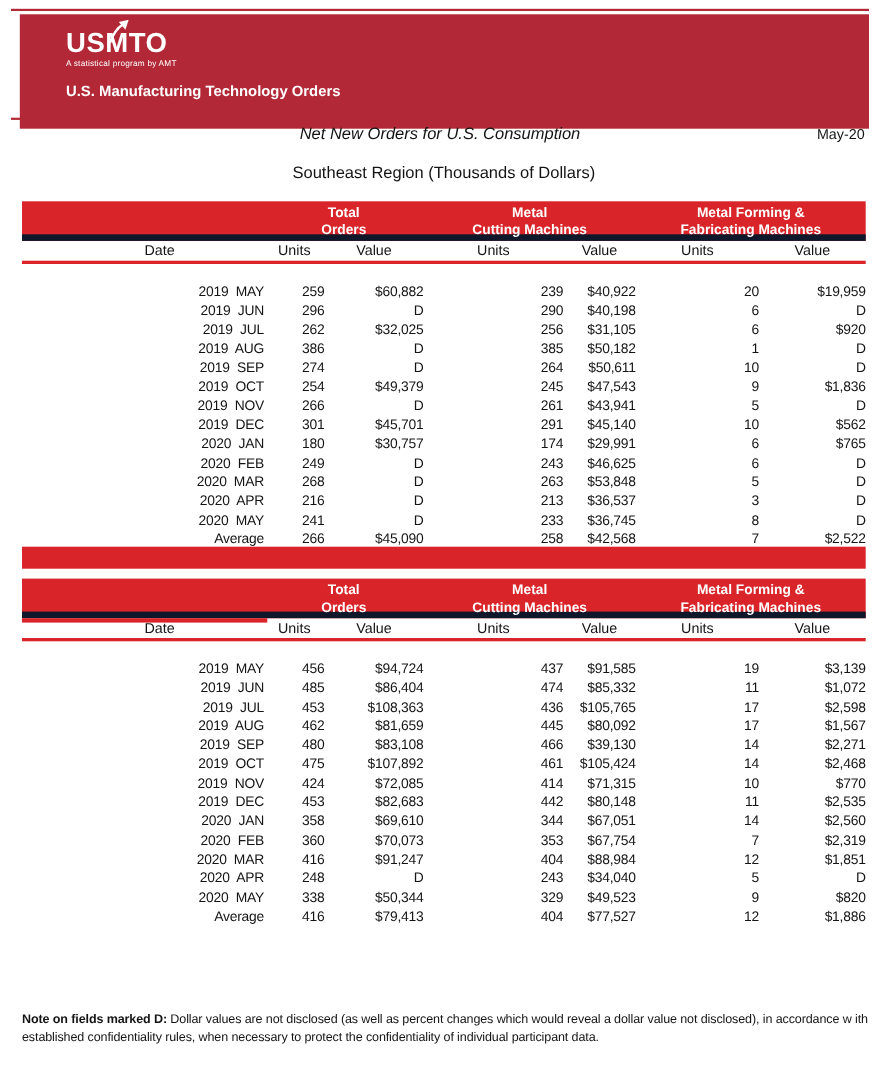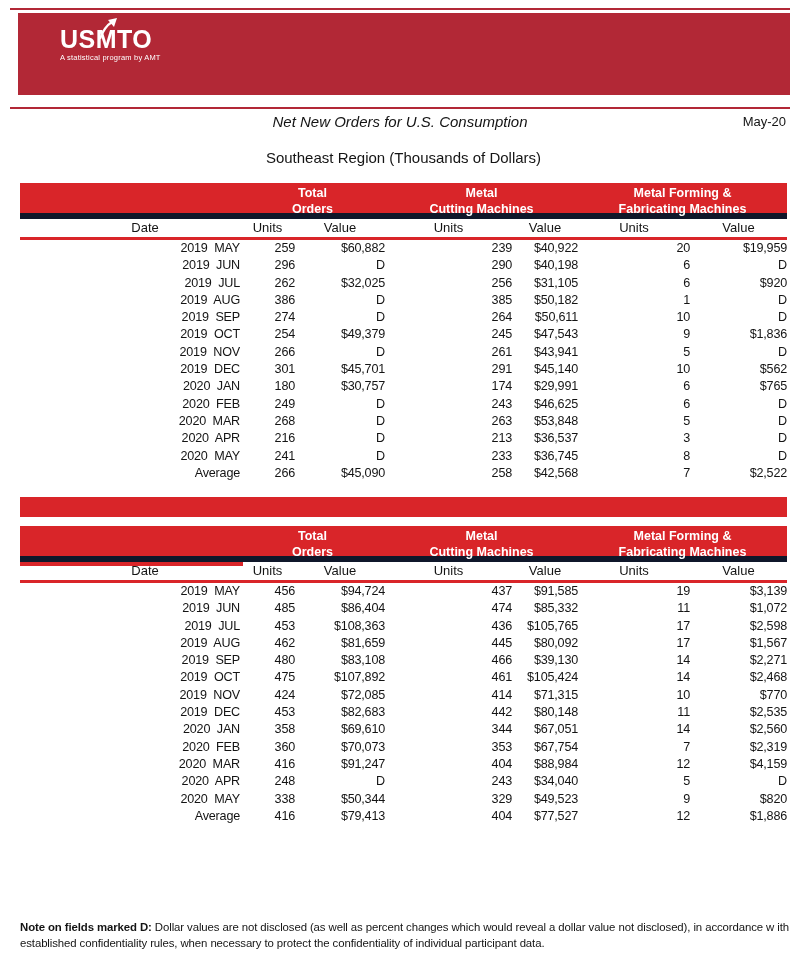--- a/index.html
+++ b/index.html
@@ -7,21 +7,21 @@
   body {
     width: 800px; height: 971px; position: relative; overflow: hidden;
     font-family: "Liberation Sans", sans-serif; color: #141414;
   }
 
   
   .top-rule { position:absolute; top:8px; left:10px; width:780px; height:2px; background:var(--rule-red,#B22836); }
   .banner-rule { position:absolute; top:107px; left:10px; width:780px; height:2px; background:var(--rule-red,#B22836); }
 
   
-  .banner { position:absolute; top:13px; left:18px; width:772px; height:82px; background:var(--banner-red,#B22836); }
+  .banner { position:absolute; top:13px; left:18px; width:772px; height:104px; background:var(--banner-red,#B22836); }
   .logo { position:absolute; left:42px; top:13px; color:#fff; }
   .logo-text { display:block; font-size:25px; font-weight:bold; letter-spacing:0.5px; line-height:26px; }
   .logo-arrow { position:absolute; left:36px; top:-8px; }
   .logo-tagline { font-size:7.5px; letter-spacing:0.2px; margin-top:1px; }
   .banner-subtitle { position:absolute; left:42px; top:62px; color:#fff; font-weight:bold; font-size:13.5px; }
 
   
   .title-row { position:absolute; top:113px; left:0; width:800px; height:20px; }
   .report-title { text-align:center; font-style:italic; font-size:15px; }
   .report-period { position:absolute; right:14px; top:1px; font-size:13px; }
@@ -43,21 +43,21 @@
   .band-notch { position:absolute; left:0; top:36px; width:223px; height:4px; background:var(--band-red,#D92529); }
 
   .header-row {
     display:grid; grid-template-columns:220px 55px 90px 127px 66px 112px 97px;
     height:21px; font-size:13px; border-bottom:3px solid var(--band-red,#D92529);
   }
   .header-row > div { line-height:17px;text-align:center; }
   .h-date { text-align:center; padding-left:30px; }
   .h-num { text-align:right; }
 
-  .tbody { padding-top:0; }
+  .tbody { padding-top:17px; }
   .trow { display:grid; grid-template-columns:220px 55px 90px 127px 66px 112px 97px; height:17.3px; font-size:12.6px; letter-spacing:-0.2px; }
   .trow > div { line-height:17.3px; text-align:right; }
   .trow .date-cell { white-space:pre; }
 
   .separator { position:absolute; top:497px; left:20px; width:767px; height:20px; background:var(--band-red,#D92529); }
 
   .note { position:absolute; top:920px; left:20px; width:778px; font-size:11.4px; line-height:15.5px; letter-spacing:-0.1px; }
   .note-bold { font-weight:bold; }
 </style>
 </head>
@@ -67,20 +67,21 @@
 
 <header class="banner">
   <div class="logo">
     <span class="logo-text">USMTO</span>
     <svg class="logo-arrow" width="26" height="22" viewBox="0 0 26 22">
       <path d="M4 21 C7 12, 11 7, 16 4" stroke="#ffffff" stroke-width="2.2" fill="none"></path>
       <path d="M12 2 L21 0 L18 9 Z" fill="#ffffff"></path>
     </svg>
     <div class="logo-tagline">A statistical program by AMT</div>
   </div>
+  <div class="banner-subtitle">U.S. Manufacturing Technology Orders</div>
 </header>
 
 <div class="banner-rule"></div>
 
 <div class="title-row">
   <div class="report-title">Net New Orders for U.S. Consumption</div>
   <div class="report-period">May-20</div>
 </div>
 
 <section class="region" id="region-0">
@@ -358,21 +359,21 @@
         <div>7</div>
         <div>$2,319</div>
       </div>
       <div class="trow">
         <div class="date-cell">2020  MAR</div>
         <div>416</div>
         <div>$91,247</div>
         <div>404</div>
         <div>$88,984</div>
         <div>12</div>
-        <div>$4,159</div>
+        <div>$1,851</div>
       </div>
       <div class="trow">
         <div class="date-cell">2020  APR</div>
         <div>248</div>
         <div>D</div>
         <div>243</div>
         <div>$34,040</div>
         <div>5</div>
         <div>D</div>
       </div>

